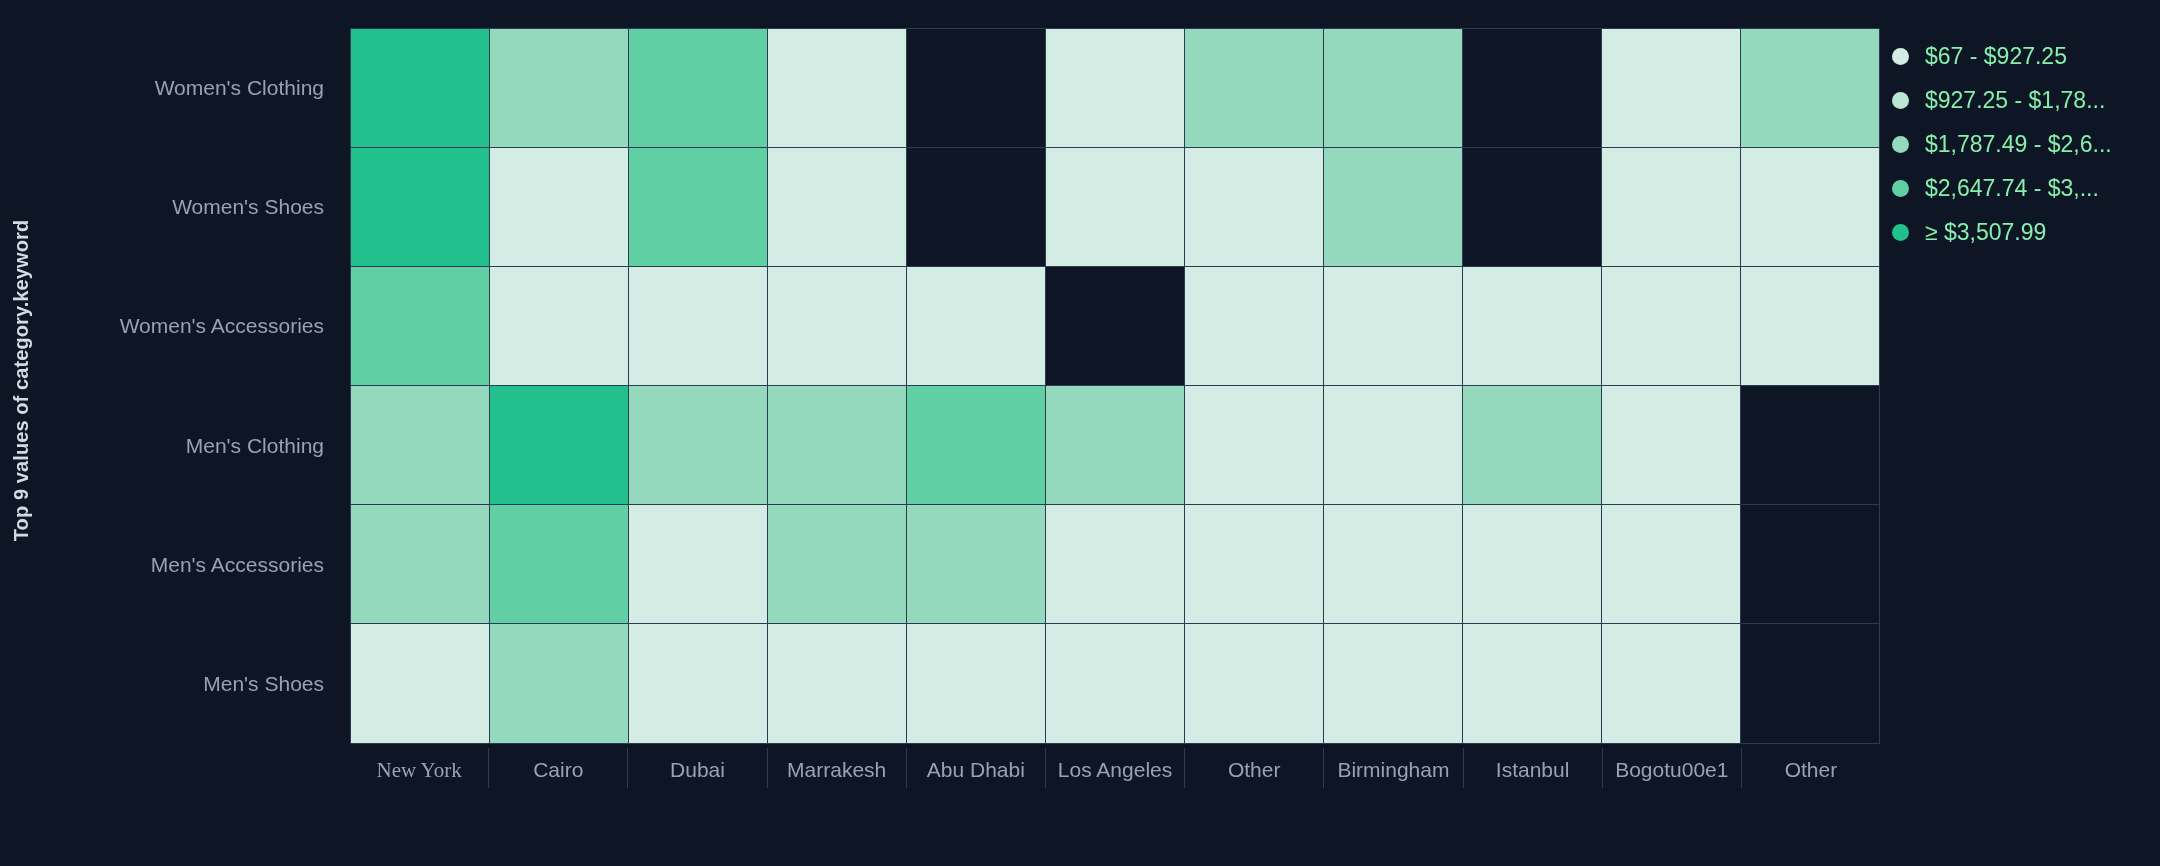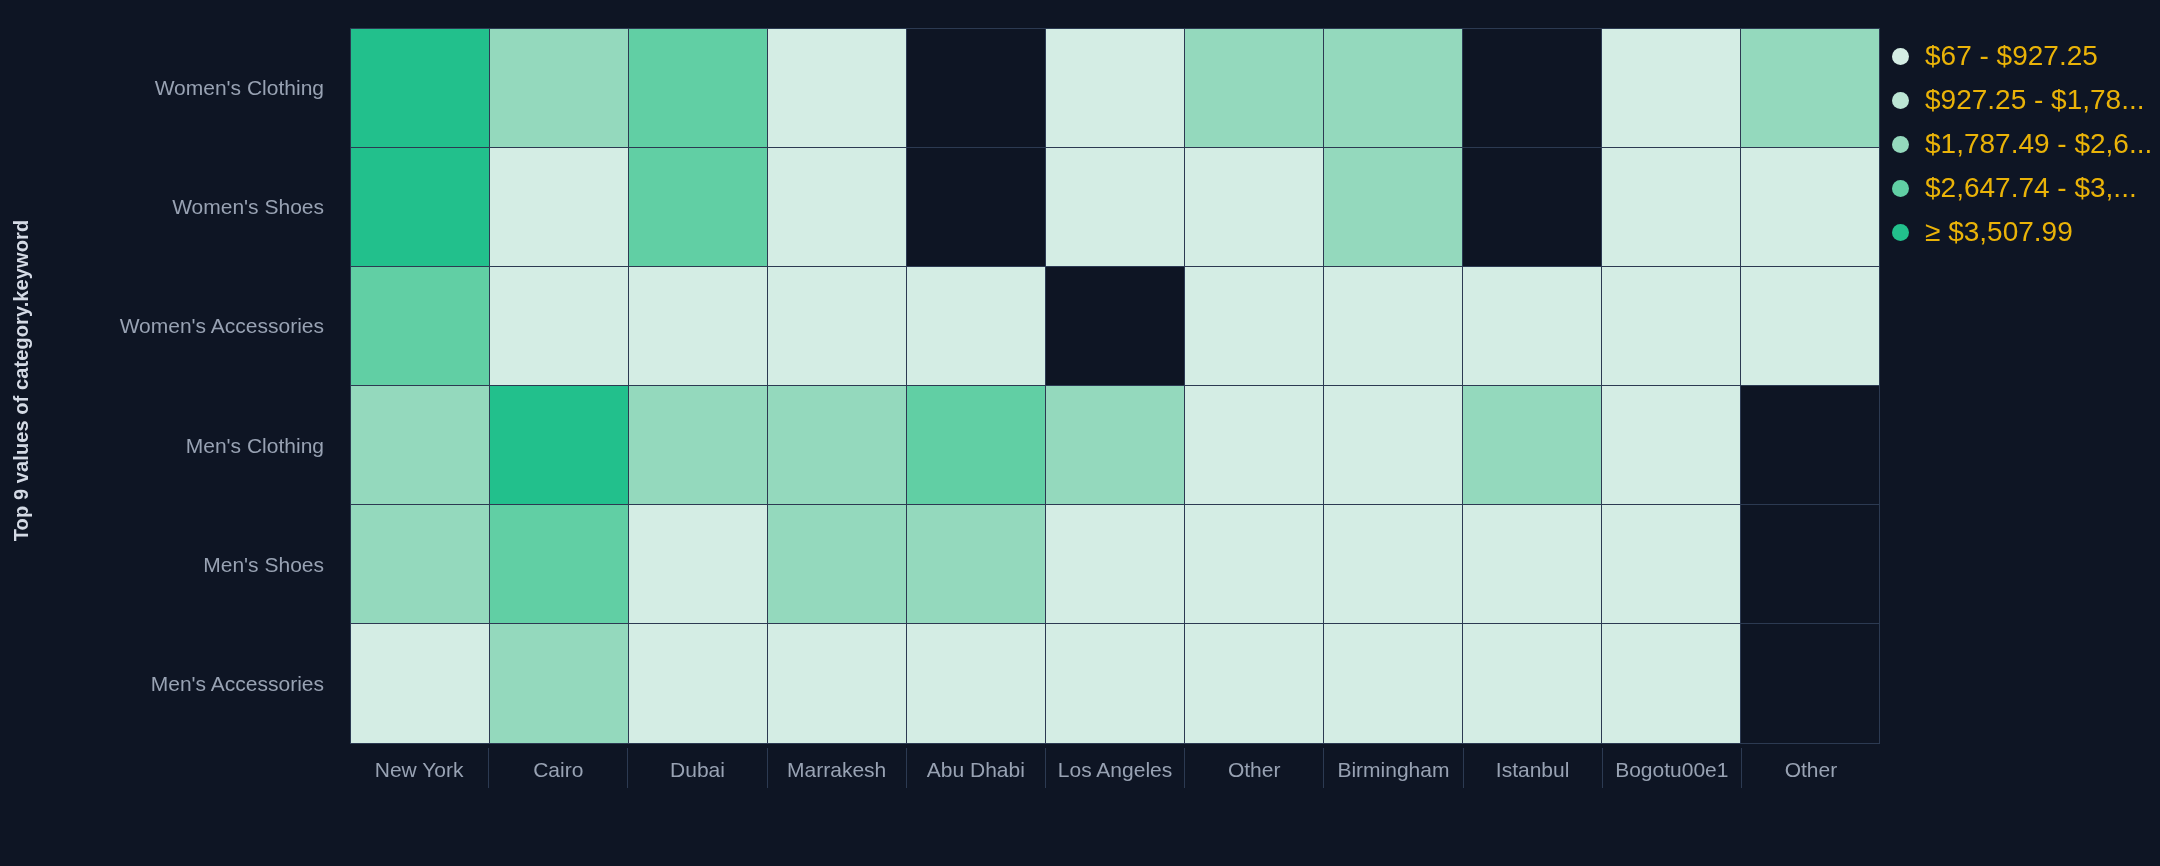--- a/index.html
+++ b/index.html
@@ -100,21 +100,21 @@
     display: flex;
     align-items: flex-start;
     justify-content: center;
     font-size: 21px;
     color: #98A2B3;
     white-space: nowrap;
     min-width: 0;
     border-left: 1px solid #2C3A52;
     padding-top: 10px;
   }
-  .x-label:first-child { border-left: none; }
+  .x-label:first-child { border-left: none; font-family: Liberation Serif, serif; }
 
   
   .x-axis-title {
     position: absolute;
     left: 350px;
     top: 812px;
     width: 1530px;
     text-align: center;
     font-size: 20px;
     font-weight: bold;
@@ -134,42 +134,42 @@
     height: 44px;
   }
   .legend-dot {
     width: 17px;
     height: 17px;
     border-radius: 50%;
     flex: 0 0 auto;
     margin-right: 16px;
   }
   .legend-text {
-    font-size: 28px;
-    color: #eab308;
+    font-size: 23px;
+    color: #86efac;
     white-space: nowrap;
     overflow: hidden;
   }
 </style>
 </head>
 <body>
 
 <div id="root">
 
   <div class="y-axis-title">
     <span>Top 9 values of category.keyword</span>
   </div>
 
   <div class="y-labels">
       <div class="y-label">Women's Clothing</div>
       <div class="y-label">Women's Shoes</div>
       <div class="y-label">Women's Accessories</div>
       <div class="y-label">Men's Clothing</div>
+      <div class="y-label">Men's Accessories</div>
       <div class="y-label">Men's Shoes</div>
-      <div class="y-label">Men's Accessories</div>
     </div>
 
   <div class="plot">
       <div class="hm-row">
         <div class="hm-cell" style="background: rgb(34, 192, 140);"></div>
         <div class="hm-cell" style="background: rgb(148, 217, 189);"></div>
         <div class="hm-cell" style="background: rgb(97, 207, 164);"></div>
         <div class="hm-cell" style="background: rgb(212, 237, 228);"></div>
         <div class="hm-cell empty"></div>
         <div class="hm-cell" style="background: rgb(212, 237, 228);"></div>

